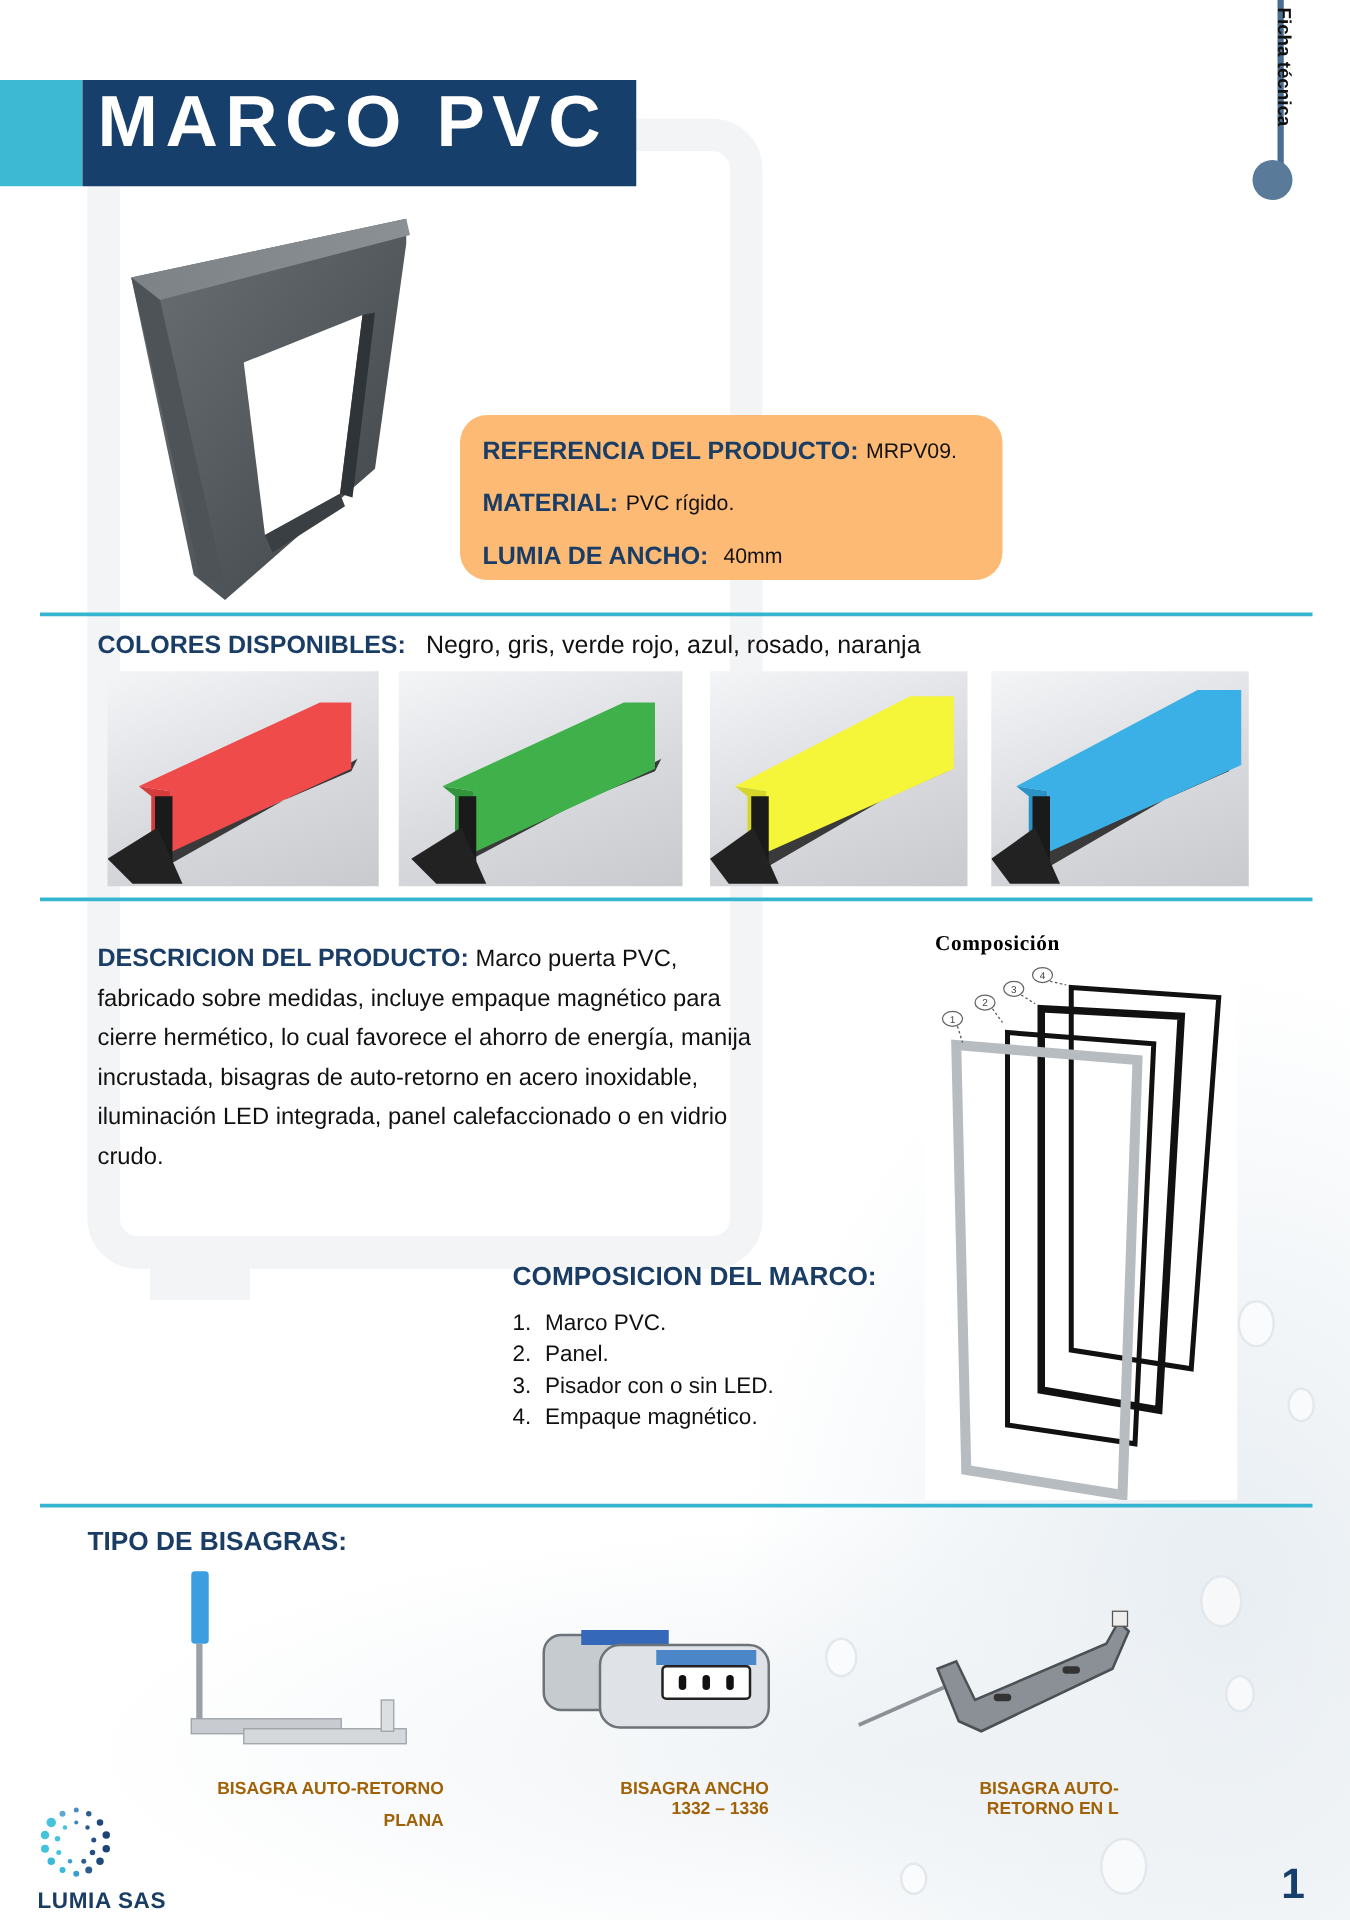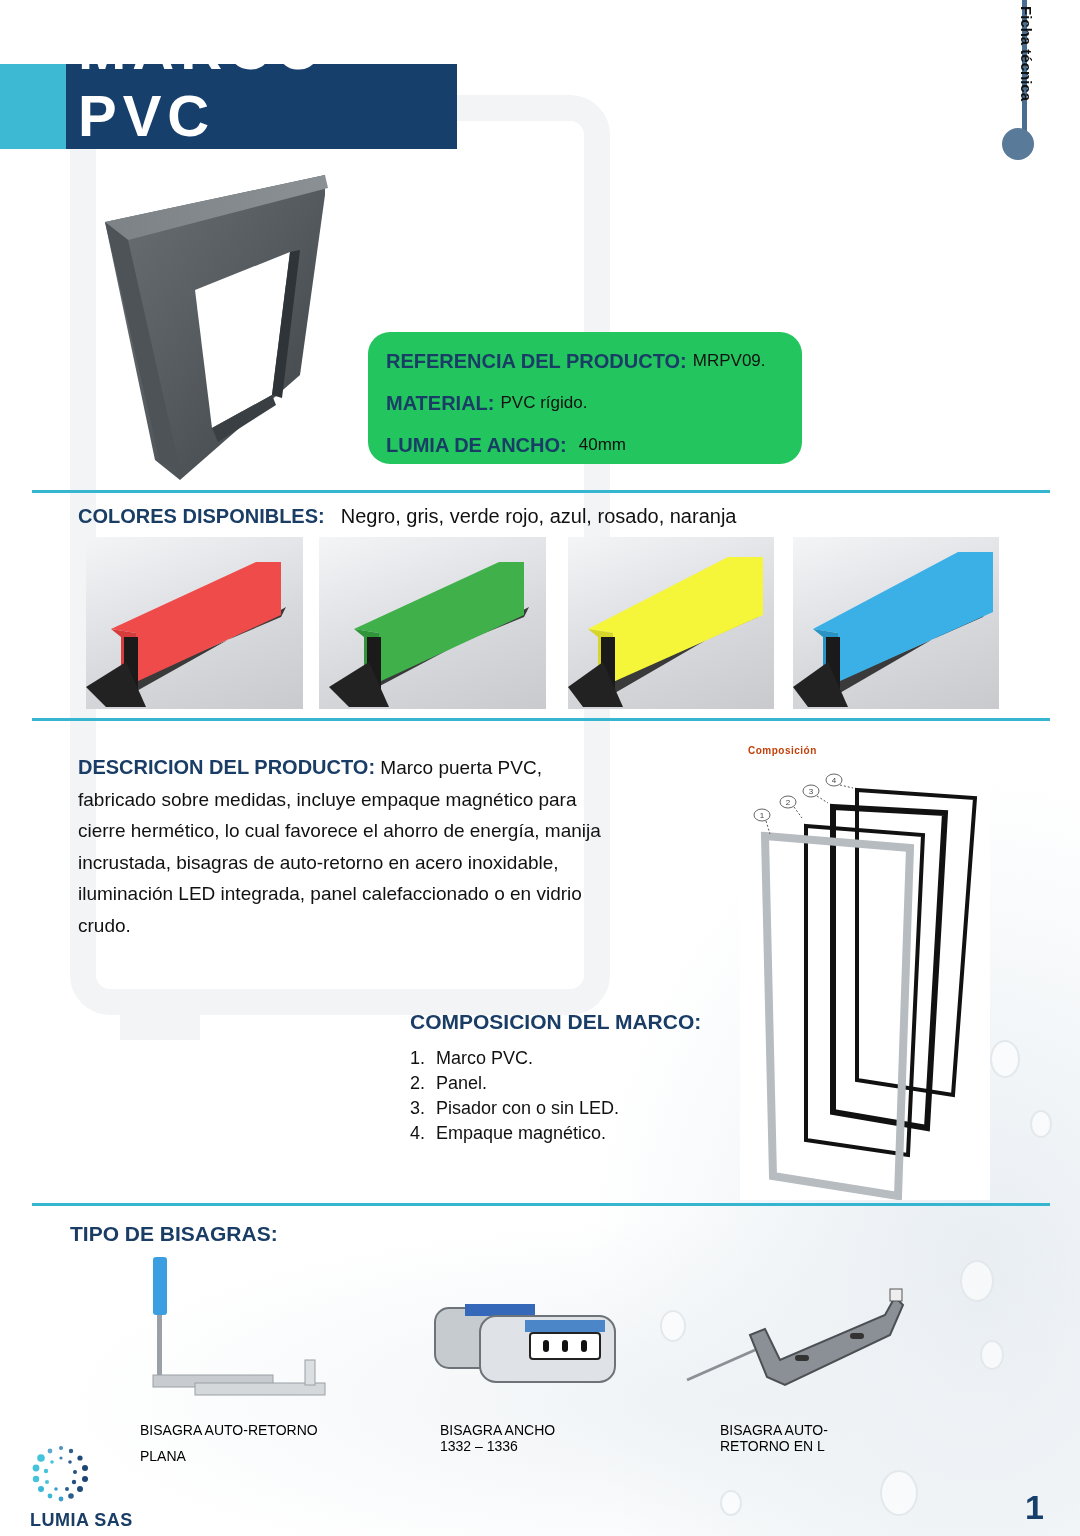--- a/index.html
+++ b/index.html
@@ -7,32 +7,32 @@
   .abs{position:absolute;}
   
   .wm{position:absolute;left:70px;top:95px;width:540px;height:920px;border:26px solid #f3f4f6;border-radius:40px;box-sizing:border-box;}
   .wm2{position:absolute;left:120px;top:1000px;width:80px;height:40px;background:#f3f4f6;}
   .drops{position:absolute;left:580px;top:770px;width:500px;height:766px;background:radial-gradient(ellipse at 80% 70%, #e6ecf1 0%, #f4f7f9 40%, rgba(255,255,255,0) 70%);}
   .drops2{position:absolute;left:0;top:1200px;width:1080px;height:336px;background:radial-gradient(ellipse at 70% 60%, #eef2f5 0%, rgba(255,255,255,0) 65%);}
   .drop{position:absolute;border-radius:50%;border:2px solid #e3e8ec;background:rgba(255,255,255,0.6);}
 
   
   .title-accent{left:0;top:64px;width:66px;height:85px;background:#3db9d3;}
-  .title-box{left:66px;top:64px;width:391px;height:85px;background:#163f6b;display:flex;align-items:flex-end;}
+  .title-box{left:66px;top:64px;width:443px;height:85px;background:#163f6b;display:flex;align-items:flex-start;}
   .title-text{color:#fff;font-weight:bold;font-size:58px;letter-spacing:6px;margin-left:12px;font-family:"Liberation Sans",sans-serif;}
 
   .side-line{left:1022px;top:0;width:5px;height:140px;background:#4a6d92;}
   .side-dot{left:1002px;top:128px;width:32px;height:32px;border-radius:50%;background:#5a7a9a;}
   .side-label{left:1018px;top:6px;writing-mode:vertical-rl;font-size:15px;font-weight:bold;color:#111;}
 
   
   .frame-img{left:100px;top:170px;width:240px;height:315px;}
 
   
-  .info-box{left:368px;top:332px;width:434px;height:132px;background:#22c55e;border-radius:22px;box-sizing:border-box;padding:8px 18px;}
+  .info-box{left:368px;top:332px;width:434px;height:132px;background:#fdba74;border-radius:22px;box-sizing:border-box;padding:8px 18px;}
   .info-row{height:42px;display:flex;align-items:center;white-space:nowrap;}
   .lbl{color:#1a3d66;font-weight:bold;font-size:20px;}
   .val{color:#111;font-size:17px;margin-left:6px;}
 
   .hr{height:3px;background:#35b5cf;left:32px;width:1018px;}
 
   .colors-title{left:78px;top:505px;font-size:20px;white-space:nowrap;}
   .colors-title .lbl{font-size:20px;}
   .colors-title .val{font-size:20px;margin-left:16px;}
 
@@ -40,24 +40,24 @@
 
   .desc{left:78px;top:752px;width:530px;font-size:19px;line-height:31.5px;color:#111;}
   .desc .lbl{font-size:20px;}
 
   .comp-title{left:410px;top:1010px;font-size:21px;}
   .comp-list{left:410px;top:1046px;margin:0;padding:0;list-style:none;font-size:18px;line-height:25px;}
   .comp-list li{display:flex;}
   .comp-list .num{width:26px;}
 
   .diagram{left:740px;top:740px;width:250px;height:460px;}
-  .diagram-label{left:748px;top:745px;font-size:10px;font-weight:bold;color:#c2410c;letter-spacing:0.5px;}
+  .diagram-label{left:748px;top:745px;font-size:17px;font-weight:bold;color:#000000;letter-spacing:0.5px;font-family:Liberation Serif, serif;}
 
   .hinge-title{left:70px;top:1222px;font-size:21px;}
-  .hinge-cap{font-weight:normal;color:#000000;font-size:14px;text-align:left;line-height:16px;}
+  .hinge-cap{font-weight:bold;color:#a16207;font-size:14px;text-align:right;line-height:16px;}
 
   .logo-text{left:14px;top:1510px;font-weight:bold;font-size:18px;color:#1a3d66;letter-spacing:0.5px;margin-left:16px;}
   .page-num{left:1025px;top:1488px;font-weight:bold;font-size:34px;color:#163f6b;}
 </style>
 </head>
 <body>
 
 <div class="wm"></div>
 <div class="wm2"></div>
 <div class="drops"></div>

